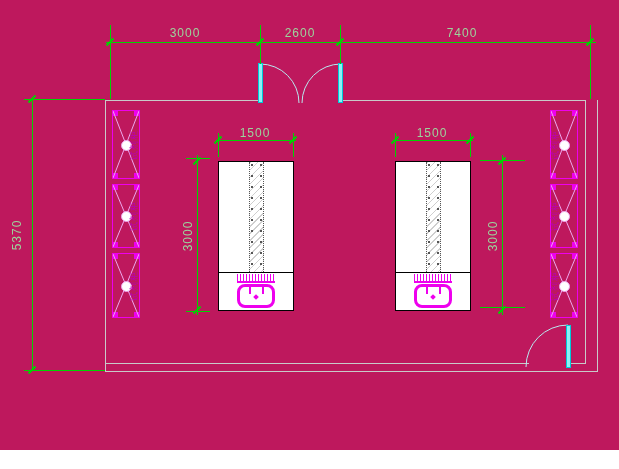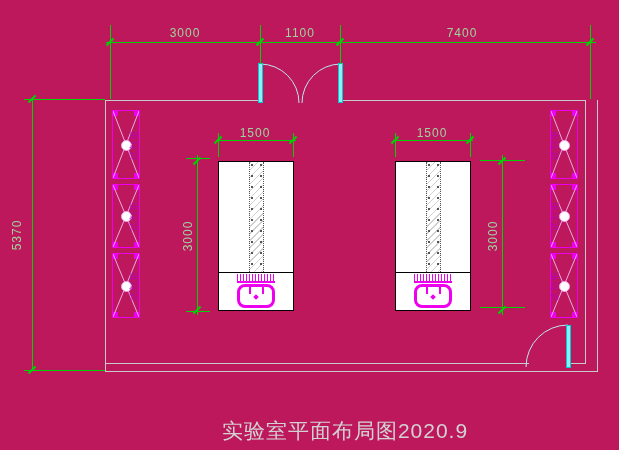--- a/index.html
+++ b/index.html
@@ -78,21 +78,21 @@
     <div class="h green" style="left:106px;top:42px;width:490px;"></div>
     <div class="v green" style="left:110px;top:25px;height:74px;"></div>
     <div class="v green" style="left:260px;top:25px;height:39px;"></div>
     <div class="v green" style="left:340px;top:25px;height:39px;"></div>
     <div class="v green" style="left:590px;top:25px;height:74px;"></div>
     <div class="tick" style="left:110px;top:42px;"></div>
     <div class="tick" style="left:260px;top:42px;"></div>
     <div class="tick" style="left:340px;top:42px;"></div>
     <div class="tick" style="left:590px;top:42px;"></div>
     <div class="dimtext" style="left:160px;top:26px;width:50px;">3000</div>
-    <div class="dimtext" style="left:275px;top:26px;width:50px;">1100</div>
+    <div class="dimtext" style="left:275px;top:26px;width:50px;">2600</div>
     <div class="dimtext" style="left:437px;top:26px;width:50px;">7400</div>
   </div>
 
   <div>
     <div class="v green" style="left:32px;top:99px;height:272px;"></div>
     <div class="h green" style="left:24px;top:99px;width:81px;"></div>
     <div class="h green" style="left:24px;top:370px;width:81px;"></div>
     <div class="tick" style="left:32px;top:99px;"></div>
     <div class="tick" style="left:32px;top:370px;"></div>
     <div class="dimtext vtext" style="left:-8px;top:228px;width:50px;">5370</div>
@@ -199,15 +199,14 @@
   </div>
   <div class="cabinet" style="left:550px;top:253px;height:65px;">
     <svg>
         <line x1="0" y1="0" x2="100%" y2="100%" stroke="#eda7ed" stroke-width="1"></line>
         <line x1="100%" y1="0" x2="0" y2="100%" stroke="#eda7ed" stroke-width="1"></line>
       </svg>
     <div class="cab-circle"></div>
     <div class="cab-label" style="left:-16px;">试剂柜</div>
   </div>
 
-  <div id="title">实验室平面布局图2020.9</div>
 
 </div>
 
 </body></html>

